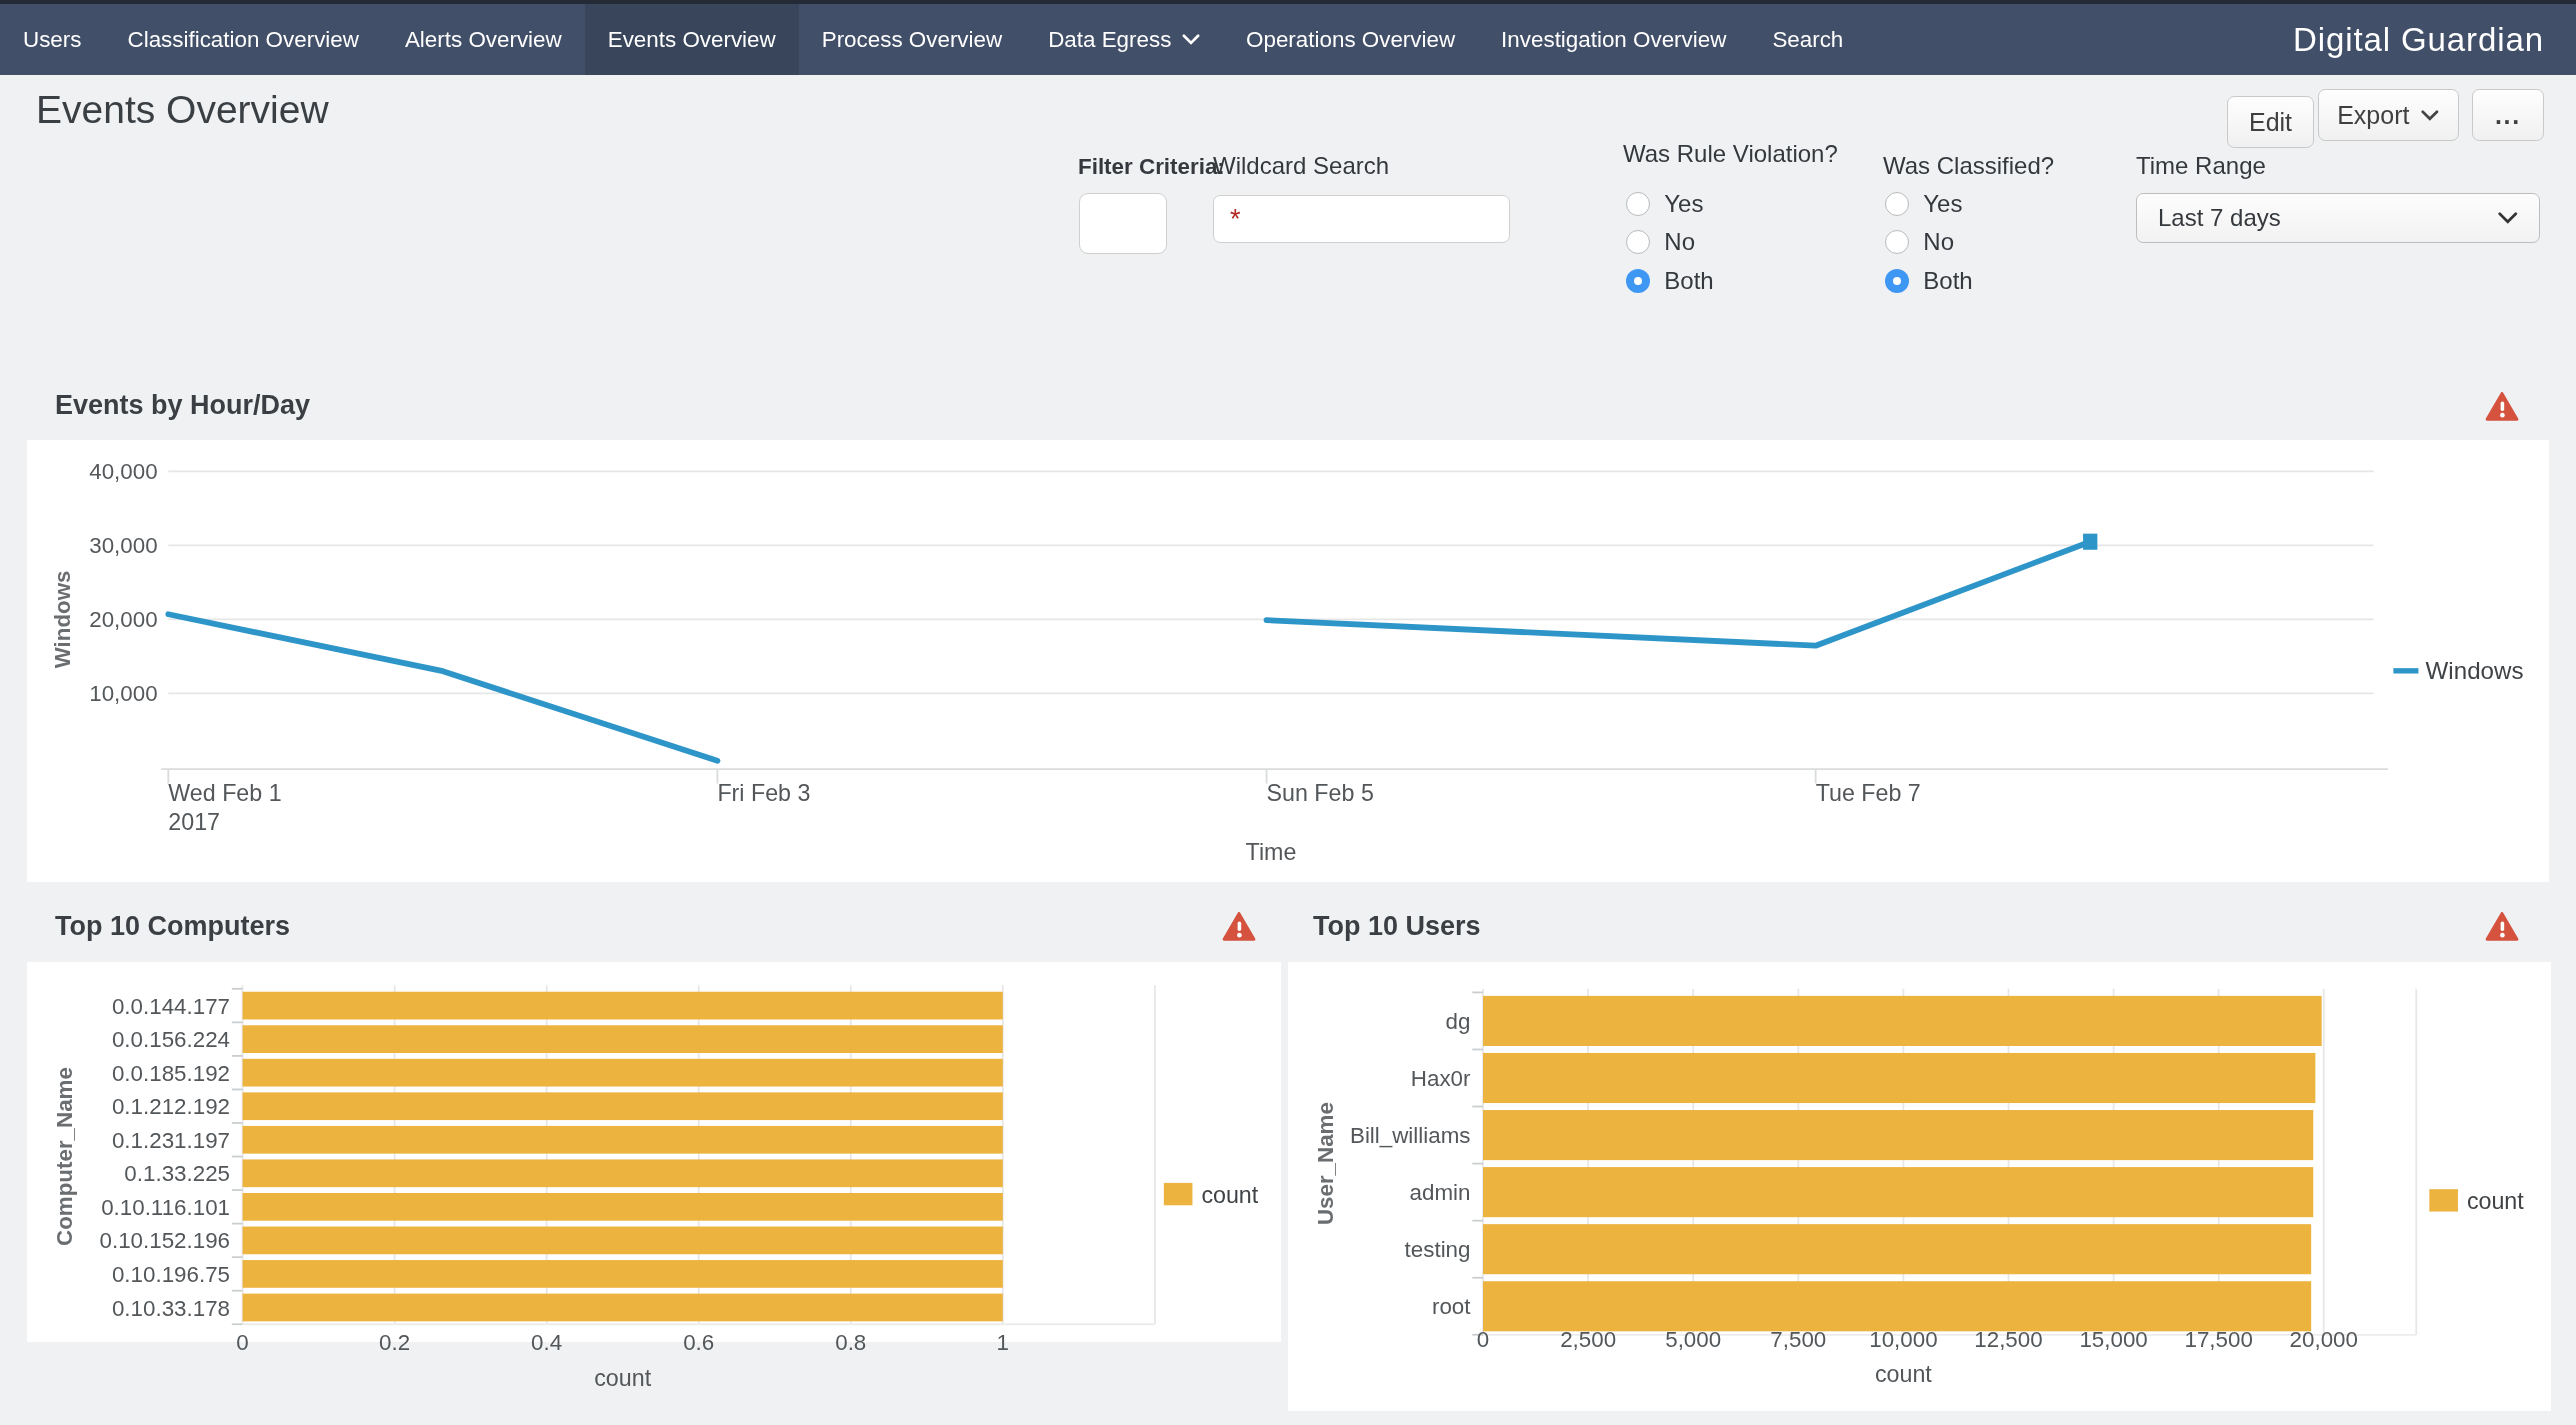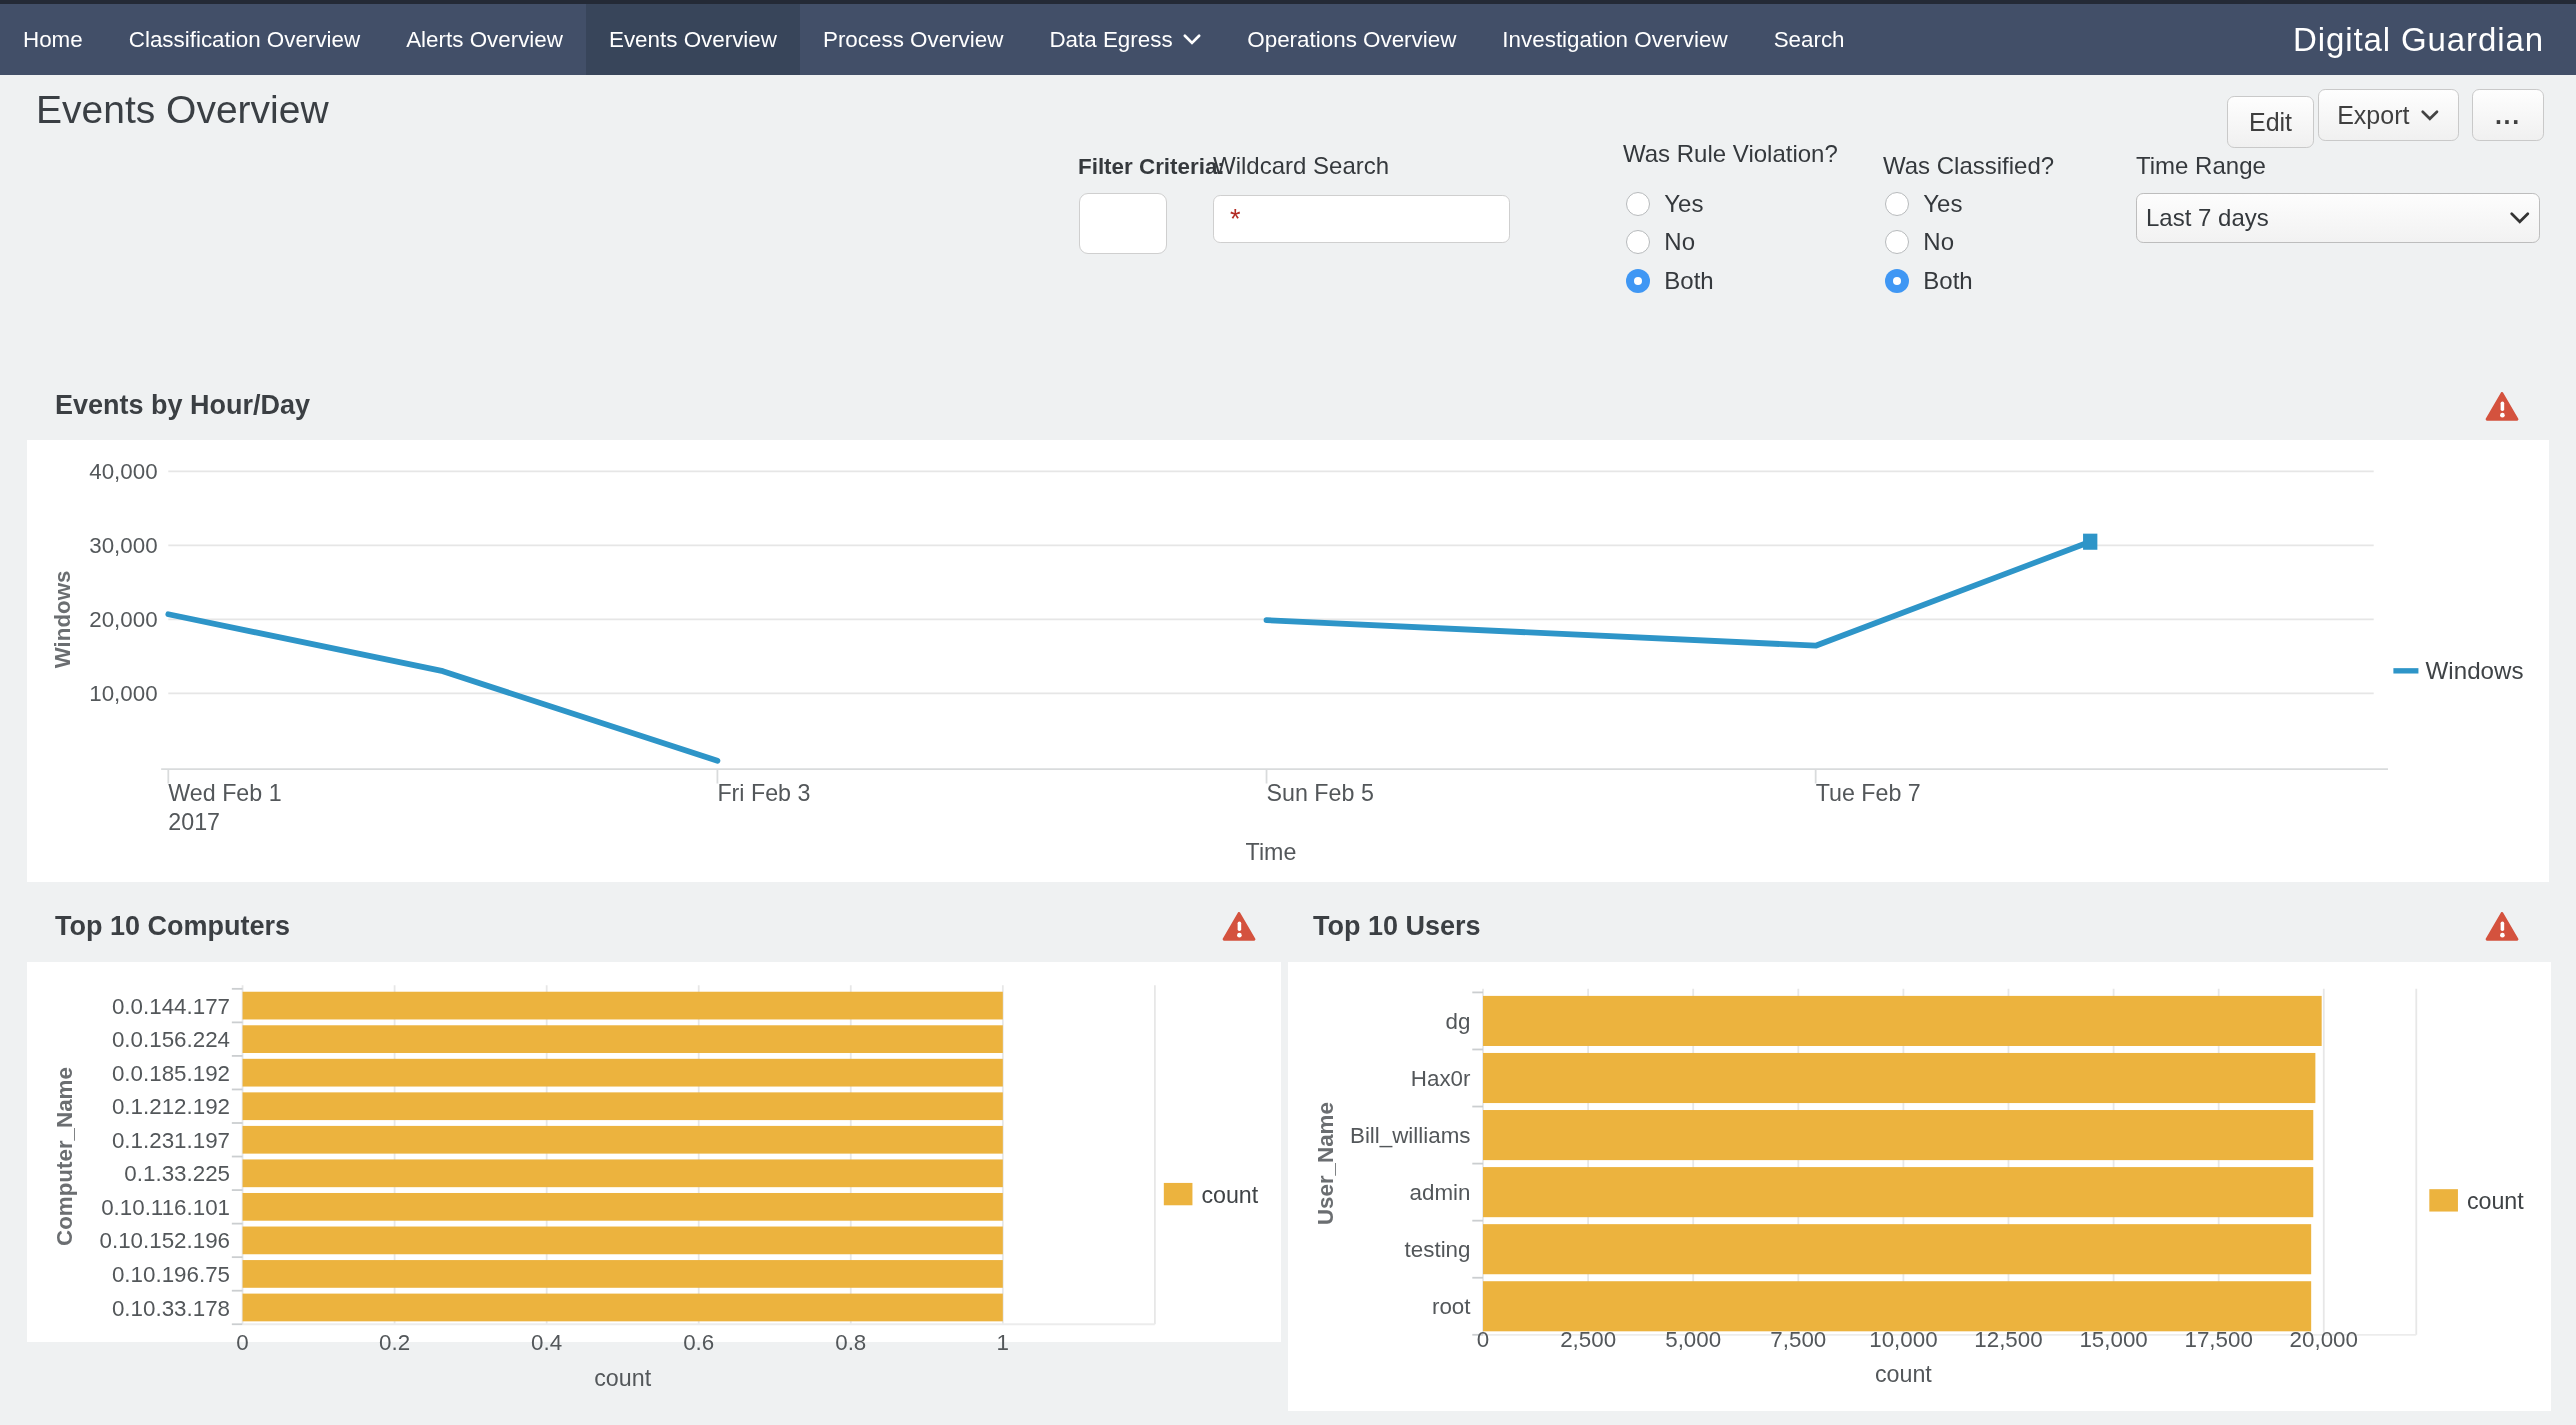--- a/index.html
+++ b/index.html
@@ -52,39 +52,39 @@
   #wildcard-input{left:1213px;top:195px;width:297px;height:48px;border-radius:7.2px;padding-top:1.8px;}
   .radio-group{position:absolute;display:flex;flex-direction:column;}
   .radio-row{display:flex;align-items:center;gap:14.3px;height:27px;margin-bottom:11.6px;font-size:24px;color:#35393d;cursor:pointer;}
   .radio{width:24px;height:24px;border-radius:50%;background:#fff;border:1.8px solid #b7babc;box-sizing:border-box;flex:0 0 auto;position:relative;}
   .radio.sel{border:none;background:#3f97f4;}
   .radio.sel::after{content:'';position:absolute;width:8px;height:8px;border-radius:50%;background:#fff;left:8px;top:8px;}
   .select{
     position:absolute;left:2136px;top:193px;width:404px;height:50px;box-sizing:border-box;
     border:1.8px solid #bdbdbd;border-radius:7.2px;background:linear-gradient(#fdfdfd,#f2f2f2);
     display:flex;align-items:center;font-size:24px;color:#35393d;
-    padding:0 9px;cursor:pointer;
+    padding:0 21px;cursor:pointer;
   }
   .select .chev{margin-left:auto;}
 
   
   .panel-title{position:absolute;font-size:27px;font-weight:700;color:#3b3f43;white-space:nowrap;}
   .warn{position:absolute;width:34px;height:30px;cursor:pointer;}
   .card{position:absolute;background:#ffffff;}
   #line-card{left:27px;top:440px;width:2522px;height:442px;}
   #computers-card{left:27px;top:962px;width:1254px;height:380px;}
   #users-card{left:1288px;top:962px;width:1263px;height:449px;}
 </style>
 </head>
 <body>
 
 <nav class="nav">
   <div id="nav-items" style="display:flex;align-items:stretch;">
       <div class="nav-item">
-        <span>Home</span>
+        <span>Users</span>
       </div>
       <div class="nav-item">
         <span>Classification Overview</span>
       </div>
       <div class="nav-item">
         <span>Alerts Overview</span>
       </div>
       <div class="nav-item active">
         <span>Events Overview</span>
       </div>

